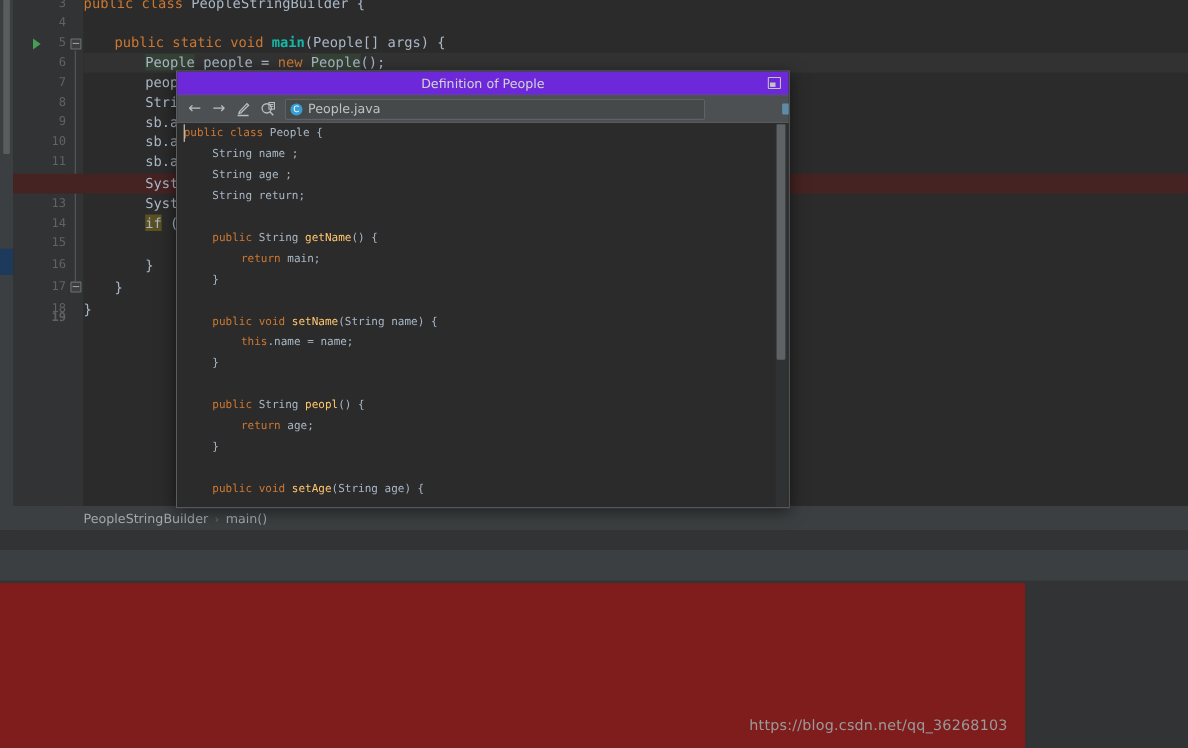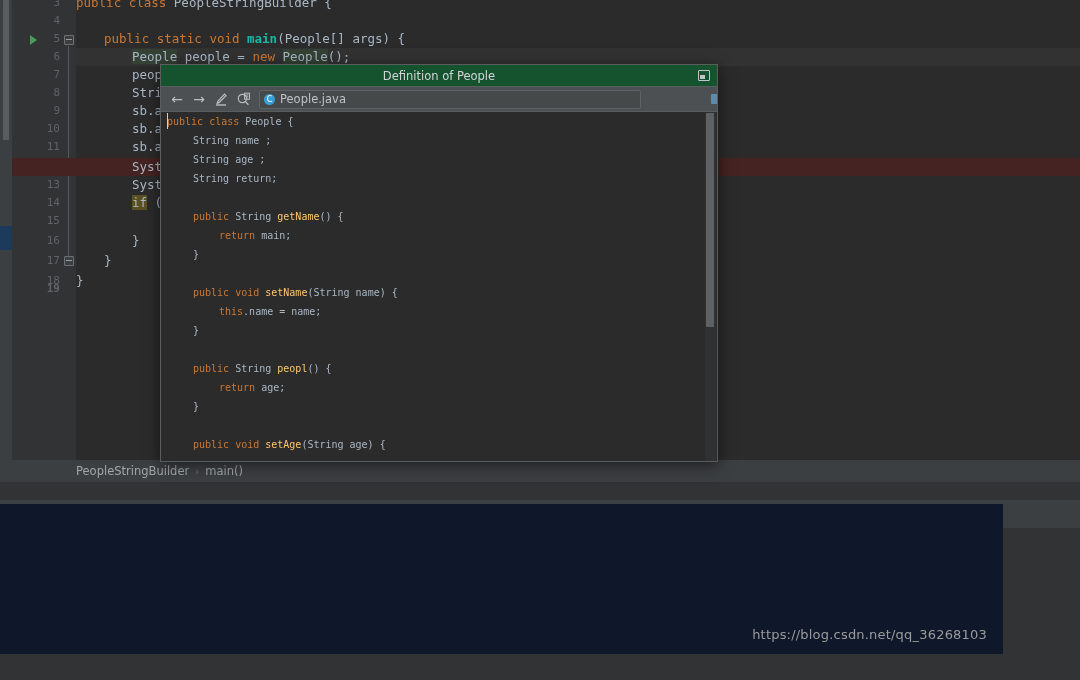--- a/index.html
+++ b/index.html
@@ -189,23 +189,23 @@
     background: #3c3f41;
   }
   .band-c {
     position: absolute;
     left: 0; top: 528px;
     width: 1080px; height: 2px;
     background: #313335;
   }
   .band-d {
     position: absolute;
-    left: 0; top: 504px;
-    width: 1003px; height: 150px;
-    background: #0f172a;
+    left: 0; top: 530px;
+    width: 932px; height: 150px;
+    background: #7f1d1d;
   }
 
   .watermark {
     position: absolute;
     right: 16px; bottom: 12px;
     font-size: 13px;
     color: #9b9b9b;
     letter-spacing: 0.2px;
   }
 
@@ -217,21 +217,21 @@
     background: #2b2b2b;
     border: 1px solid #5a5d5e;
     box-shadow: 0 3px 14px rgba(0,0,0,0.55);
     box-sizing: border-box;
     overflow: hidden;
   }
   .popup-title-bar {
     position: absolute;
     left: 0; top: 0;
     width: 100%; height: 22px;
-    background: #14532d;
+    background: #6d28d9;
     border-bottom: 1px solid #5a5d5e;
     box-sizing: border-box;
   }
   .popup-title {
     position: absolute;
     left: 0; right: 0; top: 0;
     height: 22px; line-height: 22px;
     text-align: center;
     font-size: 11.5px;
     color: #d2d5d8;

